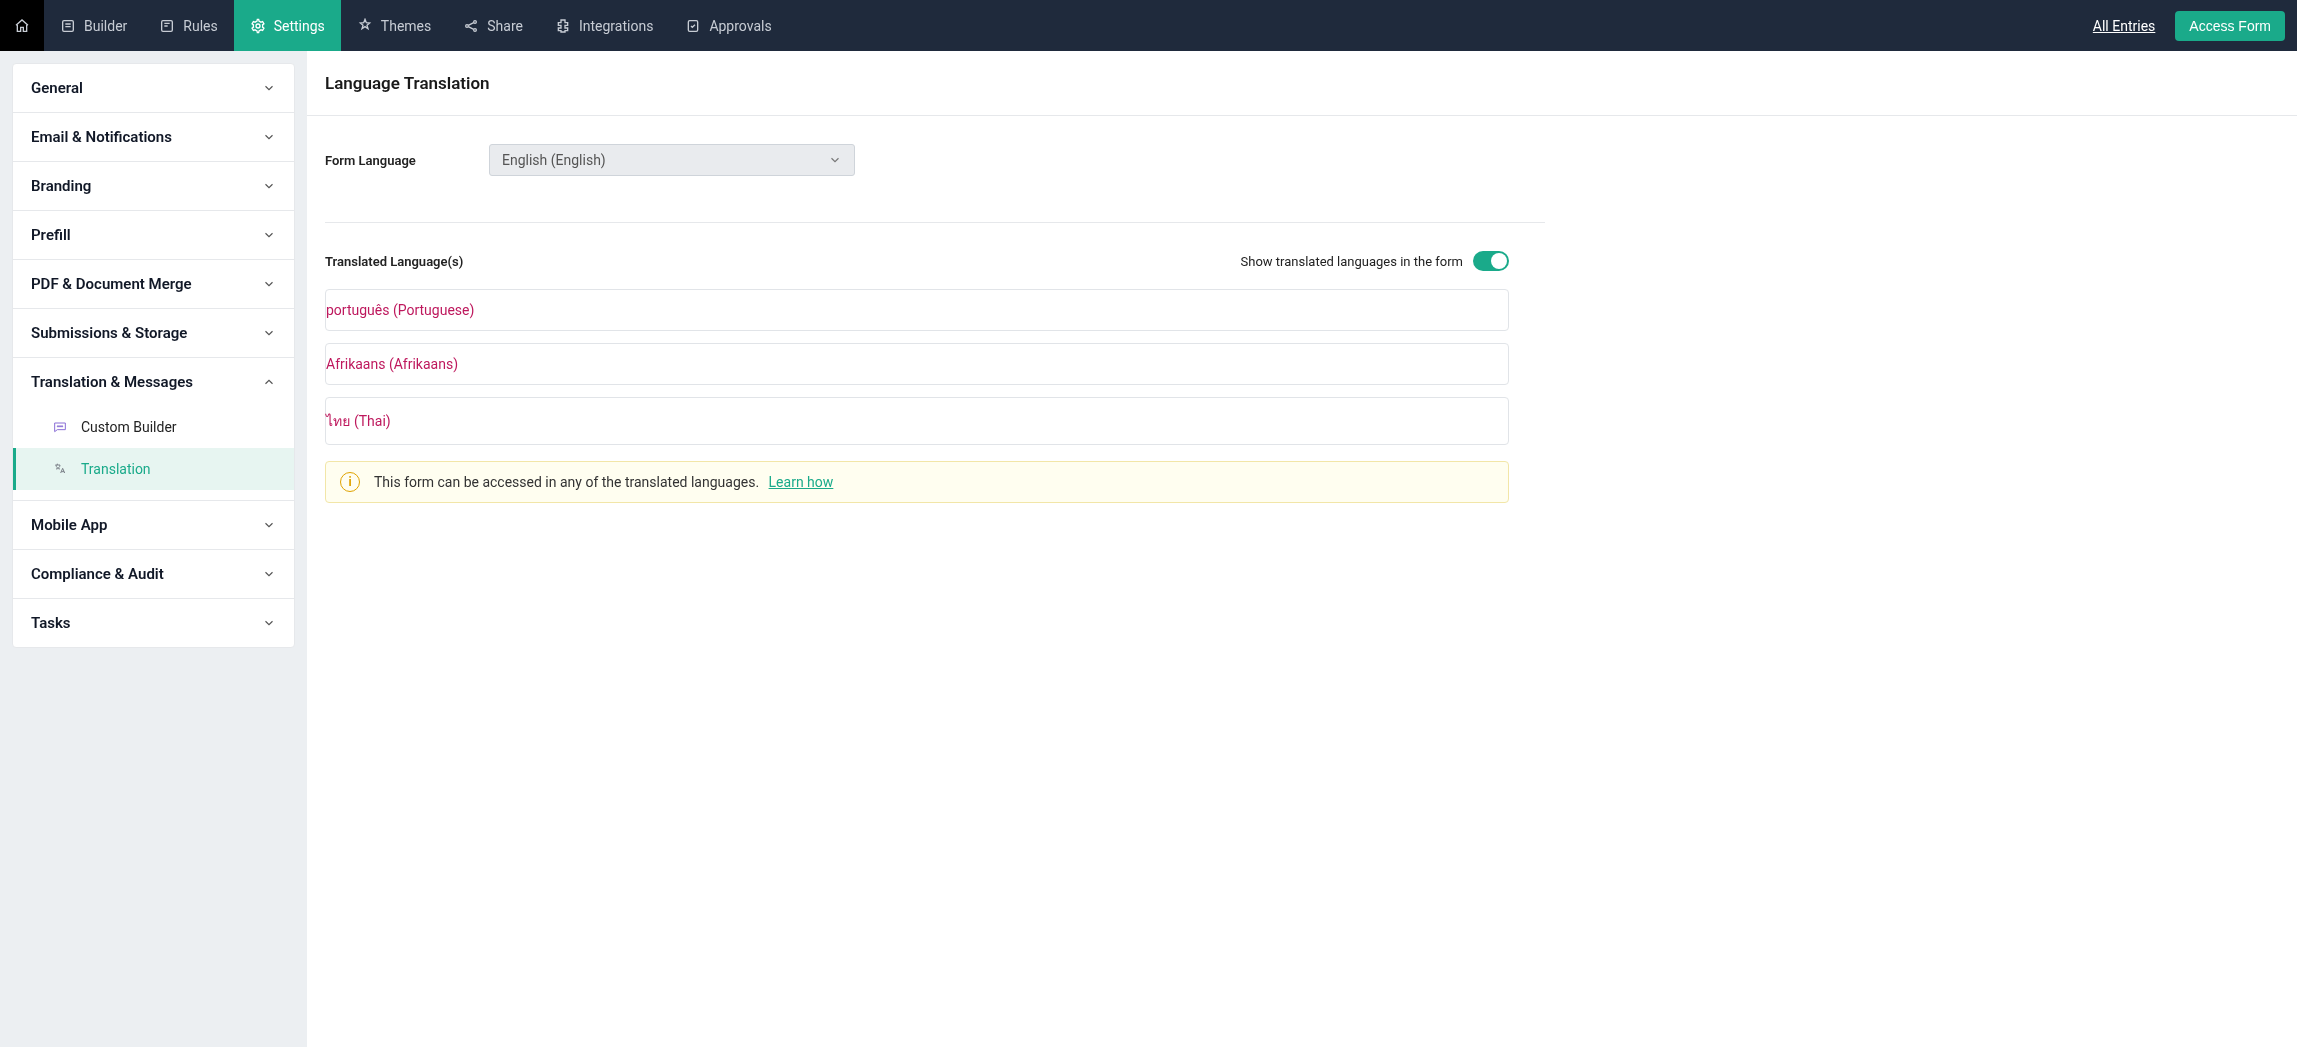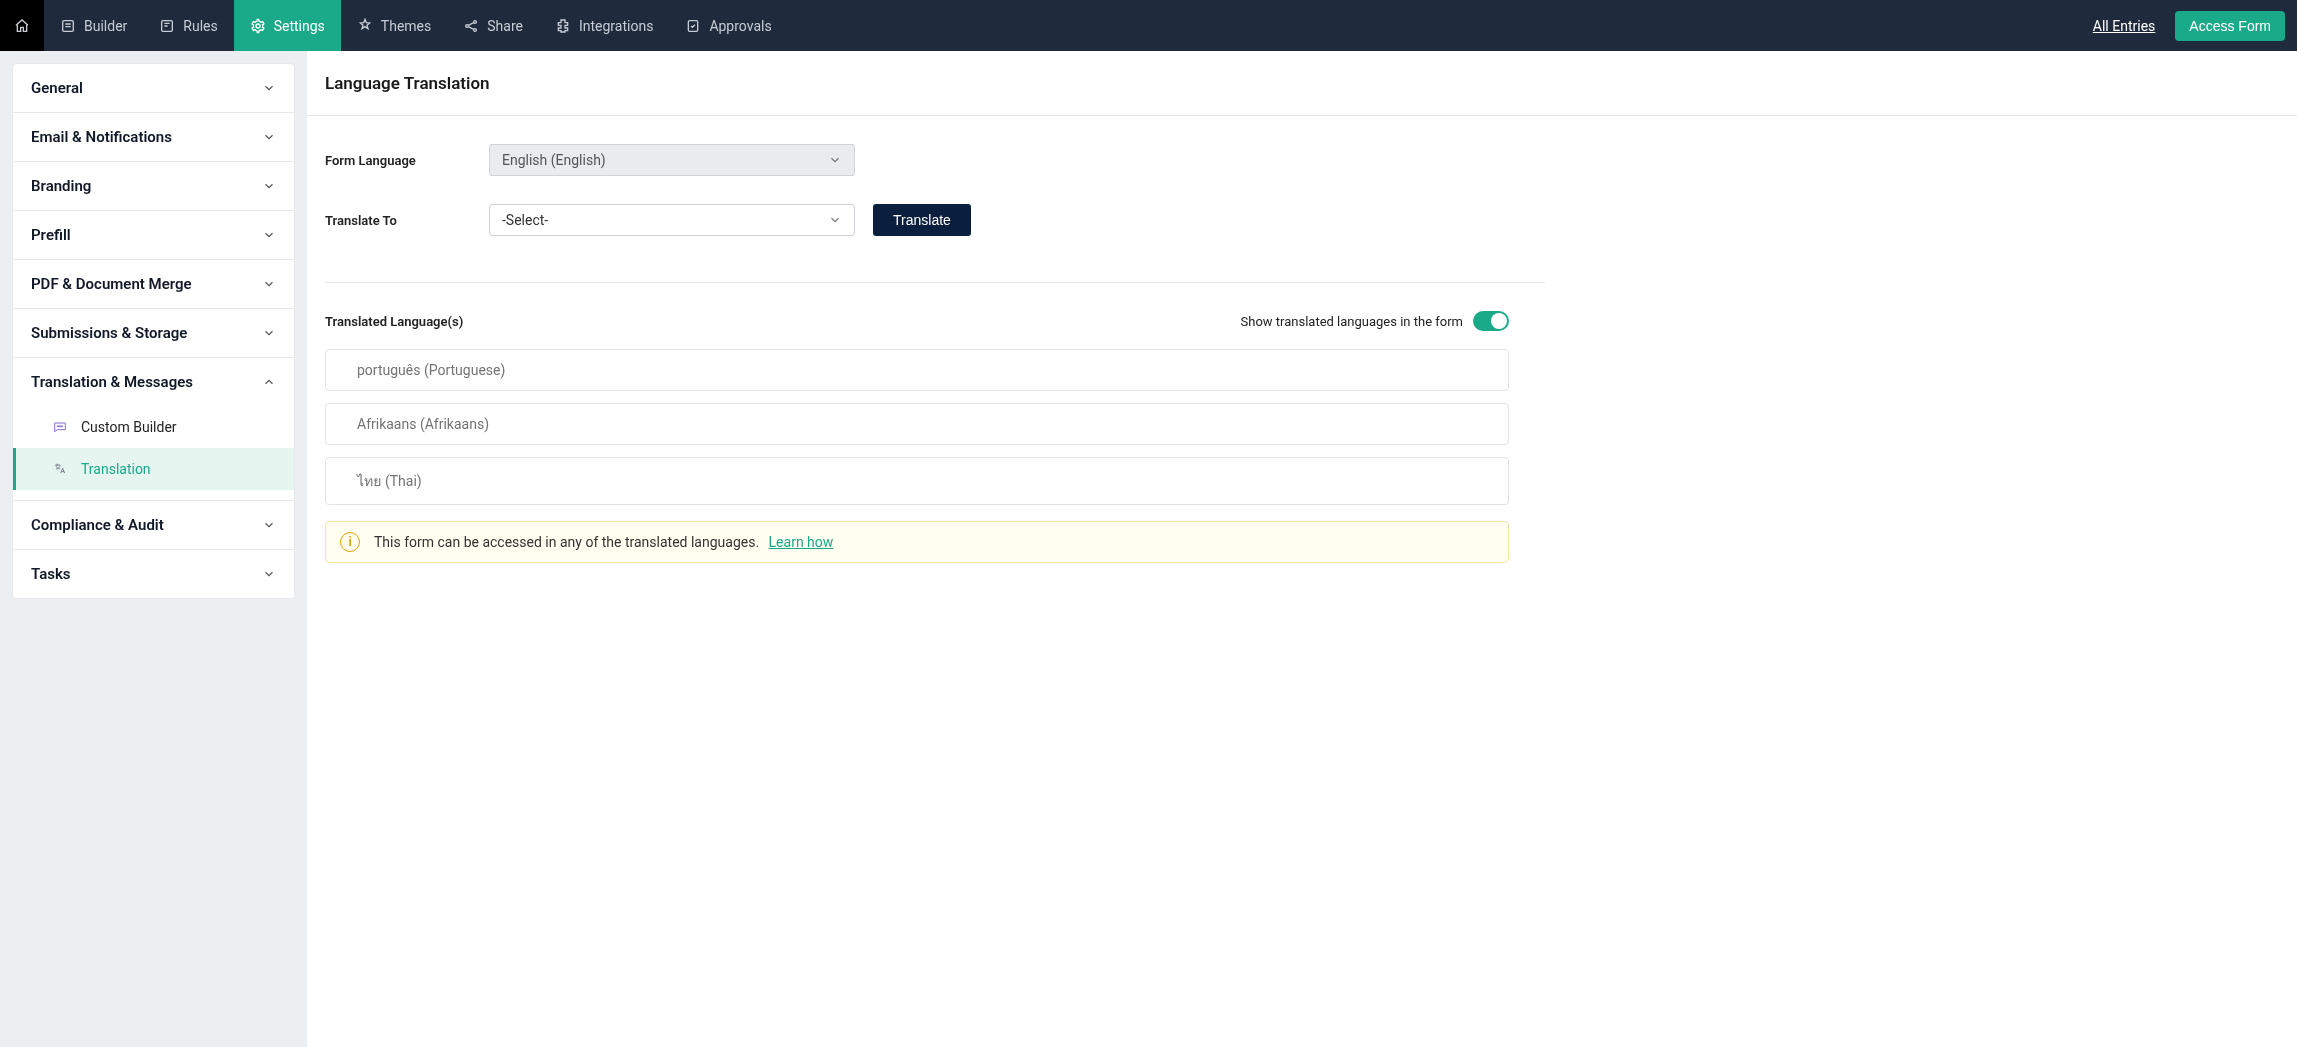--- a/index.html
+++ b/index.html
@@ -171,23 +171,23 @@
     width: 36px; height: 20px; border-radius: 20px; background: #1aaa8a; position: relative; cursor: pointer;
   }
   .toggle .knob {
     position: absolute; right: 2px; top: 2px; width: 16px; height: 16px; background: #fff; border-radius: 50%;
   }
 
   .lang-list { padding: 4px 18px 0 18px; max-width: 1220px; }
   .lang-card {
     border: 1px solid #e1e4e8;
     border-radius: 4px;
-    padding: 12px 31px;
-    font-size: 14px;
-    color: #737373;
+    padding: 12px 0;
+    font-size: 14px;
+    color: #be185d;
     margin-bottom: 12px;
     background: #fff;
     cursor: pointer;
   }
 
   .info-banner {
     margin: 16px 18px 0 18px;
     max-width: 1184px;
     border: 1px solid #f2e6a8;
     background: #fffef0;
@@ -376,20 +376,30 @@
                   <path d="M5 6h7M8 4v2M6 6c0 3 3 6 6 6M12 6c0 3-3 6-6 6"></path>
                   <path d="M13 18l3-7 3 7M14 16h4"></path>
                 </svg>
             </span>
             <span>Translation</span>
           </div>
         </div>
       </div>
 
 
+      <div class="side-section">
+        <div class="side-header">
+          <span>Mobile App</span>
+          <span class="chev">
+              <svg class="ico14" viewBox="0 0 24 24" fill="none" stroke="currentColor" stroke-width="2">
+                <path d="M6 9l6 6 6-6"></path>
+              </svg>
+            </span>
+        </div>
+      </div>
 
       <div class="side-section">
         <div class="side-header">
           <span>Compliance &amp; Audit</span>
           <span class="chev">
               <svg class="ico14" viewBox="0 0 24 24" fill="none" stroke="currentColor" stroke-width="2">
                 <path d="M6 9l6 6 6-6"></path>
               </svg>
             </span>
         </div>
@@ -419,32 +429,20 @@
         <div class="select disabled">
           <span>English (English)</span>
           <span class="chev">
               <svg class="ico14" viewBox="0 0 24 24" fill="none" stroke="currentColor" stroke-width="2">
                 <path d="M6 9l6 6 6-6"></path>
               </svg>
             </span>
         </div>
       </div>
 
-      <div class="form-row">
-        <div class="form-label">Translate To</div>
-        <div class="select">
-          <span>-Select-</span>
-          <span class="chev">
-              <svg class="ico14" viewBox="0 0 24 24" fill="none" stroke="currentColor" stroke-width="2">
-                <path d="M6 9l6 6 6-6"></path>
-              </svg>
-            </span>
-        </div>
-        <button class="translate-btn">Translate</button>
-      </div>
 
     </div>
 
     <hr class="divider">
 
     <div class="translated-header">
       <span class="lbl">Translated Language(s)</span>
       <div class="toggle-group">
         <span>Show translated languages in the form</span>
         <div class="toggle">

